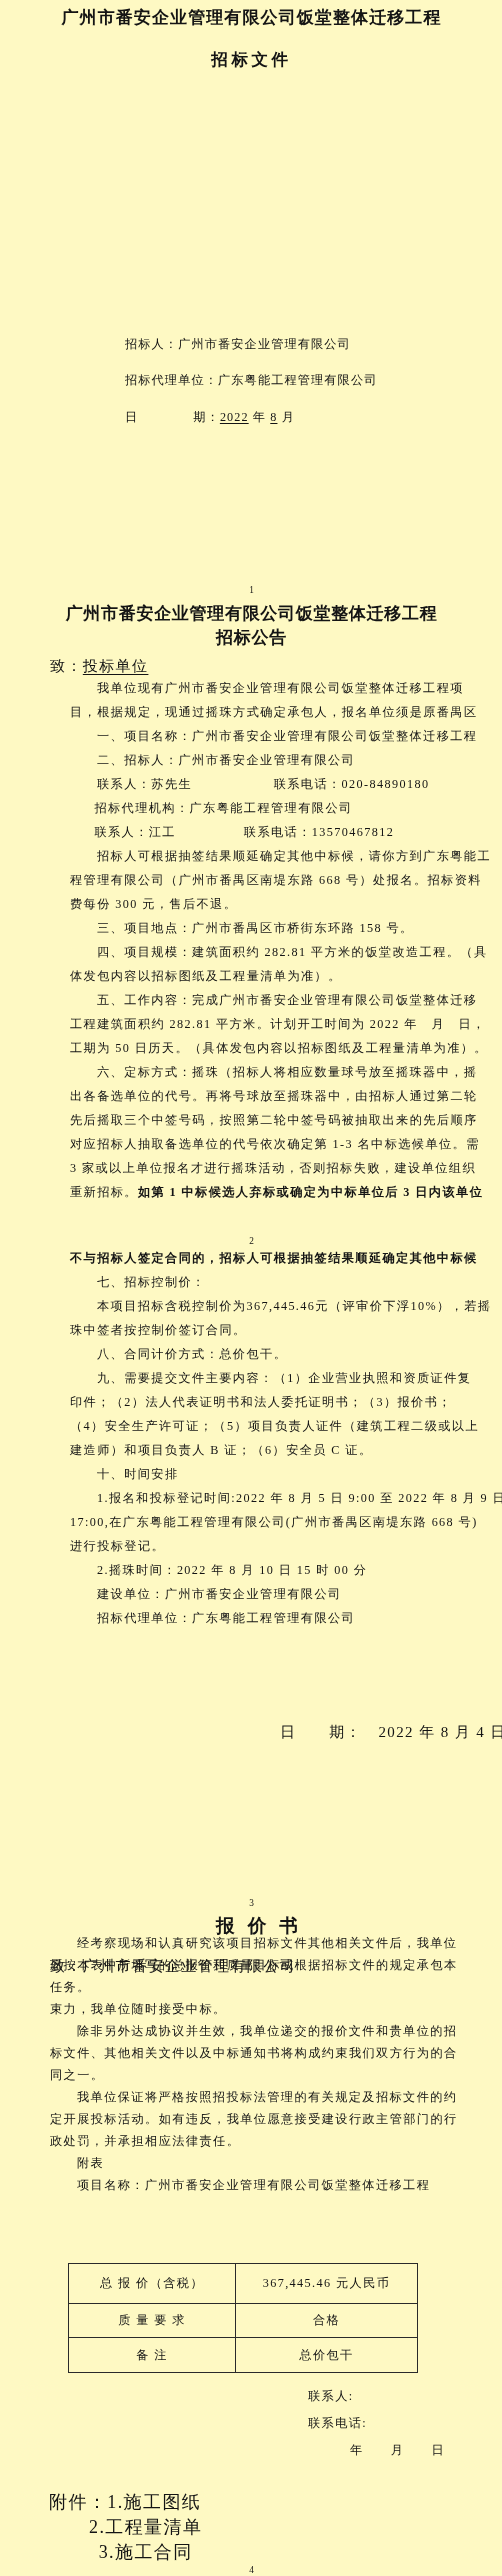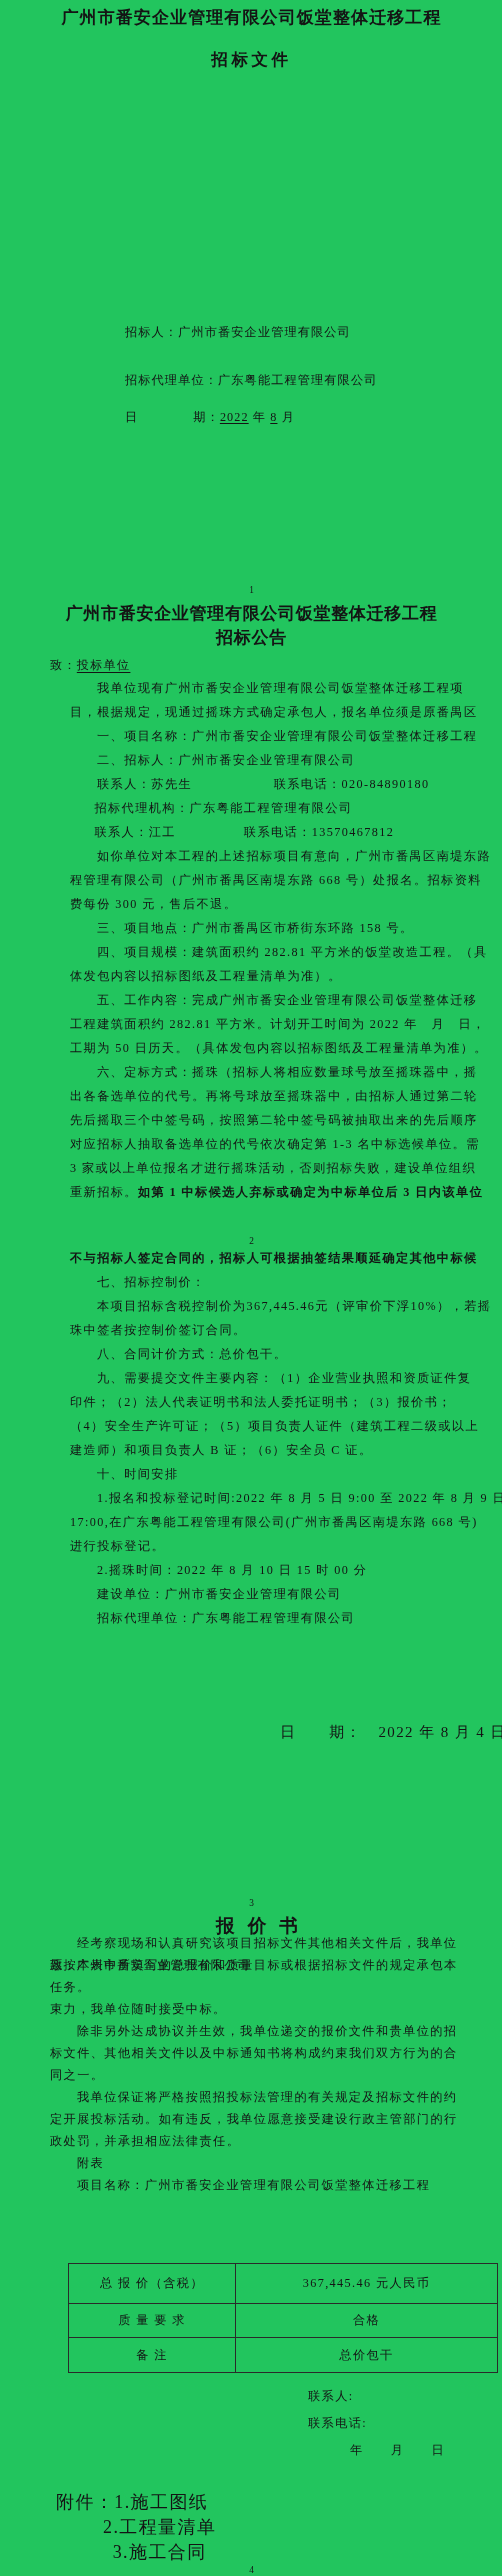--- a/index.html
+++ b/index.html
@@ -1,79 +1,79 @@
 <!DOCTYPE html>
 <html style="font-size:11.5px"><head>
 <meta charset="utf-8">
 <style>
   html,body { margin:0; padding:0; background:#ffffff; }
   #page {
-    position:relative; width:503px; height:2576px; background:#22c55e;
+    position:relative; width:503px; height:2576px; background:#fef9c3;
     font-family:"Liberation Serif","DejaVu Serif",serif;
     color:#141414; overflow:hidden;
   }
   .abs { position:absolute; }
   .center { left:0; width:503px; text-align:center; }
 
   
   .cover-title { font-size:17px; font-weight:bold; letter-spacing:1.1px; white-space:nowrap; }
   .cover-sub   { font-size:16.5px; font-weight:bold; letter-spacing:3.6px; white-space:nowrap; }
   .cover-field { left:125px; font-size:12.2px; letter-spacing:1.1px; white-space:nowrap; }
   .cover-field u { text-decoration:underline; text-underline-offset:2.2px; }
   .gap4 { display:inline-block; width:55px; }
 
   
   .pgnum { font-size:9.3px; letter-spacing:0; }
 
   
   .ann-head { font-size:17px; font-weight:bold; letter-spacing:0.7px; line-height:24px; white-space:nowrap; }
-  .to-line { left:50px; font-size:12px; letter-spacing:1.4px; white-space:nowrap; }
+  .to-line { left:50px; font-size:15px; letter-spacing:1.4px; white-space:nowrap; }
   .to-line u { text-decoration:underline; text-underline-offset:2.9px; }
 
   .flow { left:50px; width:415px; font-size:12.2px; letter-spacing:1.4px; }
   .flowA .ln, .flowB .ln { line-height:24px; height:24px; white-space:nowrap;margin-left:20px; }
   .flowQ .ln { line-height:22px; height:22px; white-space:nowrap; }
   .ind { padding-left:27px; }
   .ind-sm { padding-left:24.4px; }
   .b { font-weight:bold; }
 
   .date-line { font-size:15px; letter-spacing:1.4px; white-space:nowrap; }
 
   
   .quote-title { font-size:18.6px; font-weight:bold; letter-spacing:13px; white-space:nowrap;padding-left:12px; }
 
   table.quote-tbl {
-    position:absolute; left:68px; top:2263px; width:430px;
+    position:absolute; left:68px; top:2263px; width:350px;
     border-collapse:collapse; table-layout:fixed;
     font-size:12.2px; letter-spacing:1.4px;
   }
   table.quote-tbl td {
     border:0.7px solid #2a2a2a; text-align:center; vertical-align:middle;
     padding:0;
   }
   td.c1 { width:166px; }
   tr.r1 td { height:39px; }
   tr.r2 td { height:33px; }
   tr.r3 td { height:34px; }
 
   .sign-block { left:308px; top:2383px; font-size:12.2px; letter-spacing:1.4px; line-height:27px; white-space:nowrap; }
   .sign-date { margin-left:42px; }
 
   .attach-block { left:48px; top:2490px; font-size:18px; letter-spacing:1.4px; line-height:25px; white-space:nowrap;text-align:center; }
-  .attach-item-cont { margin-left:55px; }
+  .attach-item-cont { margin-left:41px; }
 </style>
 </head>
 <body>
 
 <div id="page">
 
   <div class="abs center cover-title" style="top:5.7px">广州市番安企业管理有限公司饭堂整体迁移工程</div>
   <div class="abs center cover-sub" style="top:49px">招标文件</div>
 
-  <div class="abs cover-field" style="top:324px">
+  <div class="abs cover-field" style="top:336px">
     <span>招标人：</span><span>广州市番安企业管理有限公司</span>
   </div>
   <div class="abs cover-field" style="top:372px">
     <span>招标代理单位：</span><span>广东粤能工程管理有限公司</span>
   </div>
   <div class="abs cover-field" style="top:409px">
     <span>日</span><span class="gap4"></span><span>期：</span><u>2022</u> <span>年</span> <u>8</u> <span>月</span>
   </div>
 
   <div class="abs center pgnum" style="top:585px">1</div>
@@ -88,21 +88,21 @@
   </div>
 
   <div class="abs flow flowA" style="top:676px">
     <div class="ln ind">我单位现有广州市番安企业管理有限公司饭堂整体迁移工程项</div>
     <div class="ln">目，根据规定，现通过摇珠方式确定承包人，报名单位须是原番禺区</div>
     <div class="ln ind">一、项目名称：广州市番安企业管理有限公司饭堂整体迁移工程</div>
     <div class="ln ind">二、招标人：广州市番安企业管理有限公司</div>
     <div class="ln ind">联系人：苏先生　　　　　　联系电话：020-84890180</div>
     <div class="ln ind-sm">招标代理机构：广东粤能工程管理有限公司</div>
     <div class="ln ind-sm">联系人：江工　　　　　联系电话：13570467812</div>
-    <div class="ln ind">如你单位对本工程的上述招标项目有意向，广州市番禺区南堤东路</div>
+    <div class="ln ind">招标人可根据抽签结果顺延确定其他中标候，请你方到广东粤能工</div>
     <div class="ln">程管理有限公司（广州市番禺区南堤东路 668 号）处报名。招标资料</div>
     <div class="ln">费每份 300 元，售后不退。</div>
     <div class="ln ind">三、项目地点：广州市番禺区市桥街东环路 158 号。</div>
     <div class="ln ind">四、项目规模：建筑面积约 282.81 平方米的饭堂改造工程。（具</div>
     <div class="ln">体发包内容以招标图纸及工程量清单为准）。</div>
     <div class="ln ind">五、工作内容：完成广州市番安企业管理有限公司饭堂整体迁移</div>
     <div class="ln">工程建筑面积约 282.81 平方米。计划开工时间为 2022 年　月　日，</div>
     <div class="ln">工期为 50 日历天。（具体发包内容以招标图纸及工程量清单为准）。</div>
     <div class="ln ind">六、定标方式：摇珠（招标人将相应数量球号放至摇珠器中，摇</div>
     <div class="ln">出各备选单位的代号。再将号球放至摇珠器中，由招标人通过第二轮</div>

